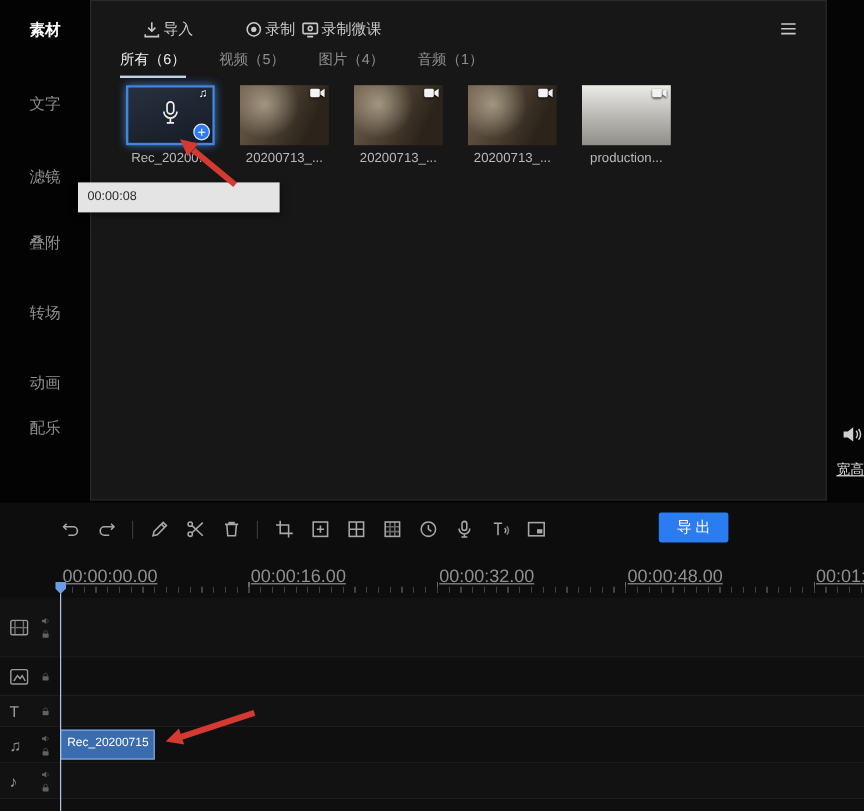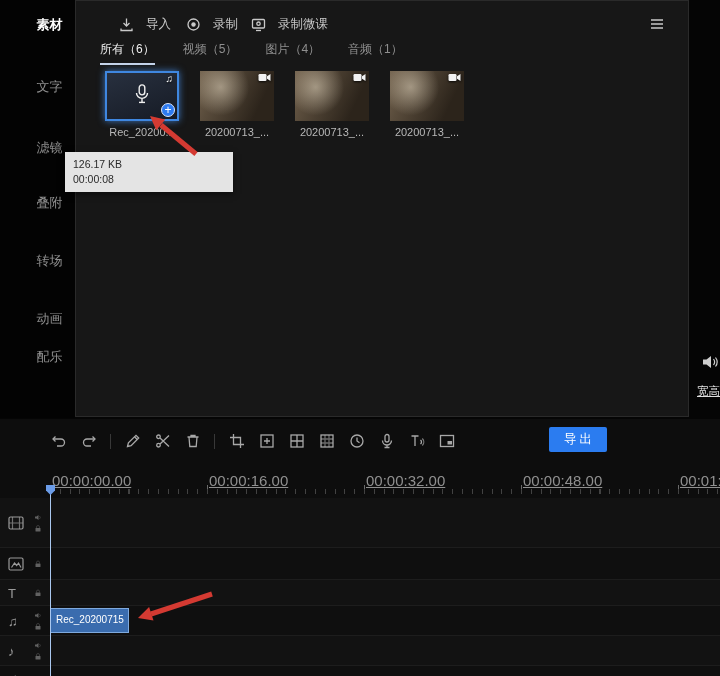--- a/index.html
+++ b/index.html
@@ -2,30 +2,30 @@
 <html><head>
 <meta charset="utf-8">
 <style>
   html,body{margin:0;padding:0;background:#000;}
   .app{position:relative;width:720px;height:676px;background:#050505;overflow:hidden;
        font-family:"Liberation Sans",sans-serif;color:#ccc;}
   svg{display:block}
 
   
   .sidebar{position:absolute;left:0;top:0;width:75px;height:418px;background:#030303;}
-  .si{position:absolute;left:0;width:75px;text-align:center;font-size:13px;color:#8f8f8f;cursor:pointer;padding-left:12px;}
+  .si{position:absolute;left:0;width:75px;text-align:center;font-size:13px;color:#8f8f8f;cursor:pointer;}
   .si.active{color:#ffffff;font-weight:bold;}
   .si0{top:16px}.si1{top:78px}.si2{top:139px}.si3{top:194px}.si4{top:252px}.si5{top:310px}.si6{top:348px}
 
   
   .panel{position:absolute;left:75px;top:0;width:614px;height:417px;background:#171717;
          border:1px solid #2a2a2a;box-sizing:border-box;}
-  .ptool{position:absolute;top:12px;height:22px;display:flex;align-items:center;gap:12px;
+  .ptool{position:absolute;top:12px;height:22px;display:flex;align-items:center;gap:2px;
          color:#c9c9c9;font-size:12.5px;cursor:pointer;white-space:nowrap;}
-  #imp{left:43px}#rec{left:110px}#les{left:175px}#lst{left:573px}
+  #imp{left:43px}#rec{left:128px}#les{left:175px}#lst{left:573px}
   .ptool svg{stroke:#c9c9c9}
 
   .tabs{position:absolute;left:24px;top:40px;display:flex;gap:28px;font-size:12px;}
   .tab{color:#8f8f8f;padding-bottom:5px;cursor:pointer;border-bottom:2px solid transparent;}
   .tab.active{color:#f0f0f0;border-bottom-color:#c6d4ea;}
 
   .grid{position:absolute;left:29px;top:70px;display:flex;gap:21px;}
   .mitem{width:74px;cursor:pointer;}
   .thumb{position:relative;width:74px;height:50px;box-sizing:border-box;background:#222;}
   .mitem.selected .thumb{border:2px solid #3f87e0;box-shadow:0 0 7px rgba(70,140,230,.8);}
@@ -202,26 +202,36 @@
             <svg width="13" height="9" viewBox="0 0 13 9">
                 <rect x="0.5" y="1" width="8" height="7" rx="1.2" fill="#f2f2f2"></rect>
                 <path d="M9 3.2L12.5 1v7L9 5.8z" fill="#f2f2f2"></path>
               </svg>
           </span>
         </div>
         <div class="mlabel">20200713_...</div>
       </div>
 
 
+      <div class="mitem">
+        <div class="thumb t-haze">
+          <span class="badge-cam">
+            <svg width="13" height="9" viewBox="0 0 13 9">
+                <rect x="0.5" y="1" width="8" height="7" rx="1.2" fill="#f2f2f2"></rect>
+                <path d="M9 3.2L12.5 1v7L9 5.8z" fill="#f2f2f2"></path>
+              </svg>
+          </span>
+        </div>
+        <div class="mlabel">production...</div>
+      </div>
 
     </div>
   </section>
 
   <div class="tooltip">
-    <div>126.17 KB</div>
     <div>00:00:08</div>
   </div>
 
   <span class="pv-speaker">
     <svg width="20" height="16" viewBox="0 0 20 16">
       <path d="M1 5.5h3.5L9 2v12L4.5 10.5H1z" fill="#cfcfcf"></path>
       <path d="M11.5 5a5 5 0 010 6M13.5 3.5a7.5 7.5 0 010 9" stroke="#cfcfcf" fill="none" stroke-width="1.2"></path>
     </svg>
   </span>
   <span class="pv-size">宽高</span>

